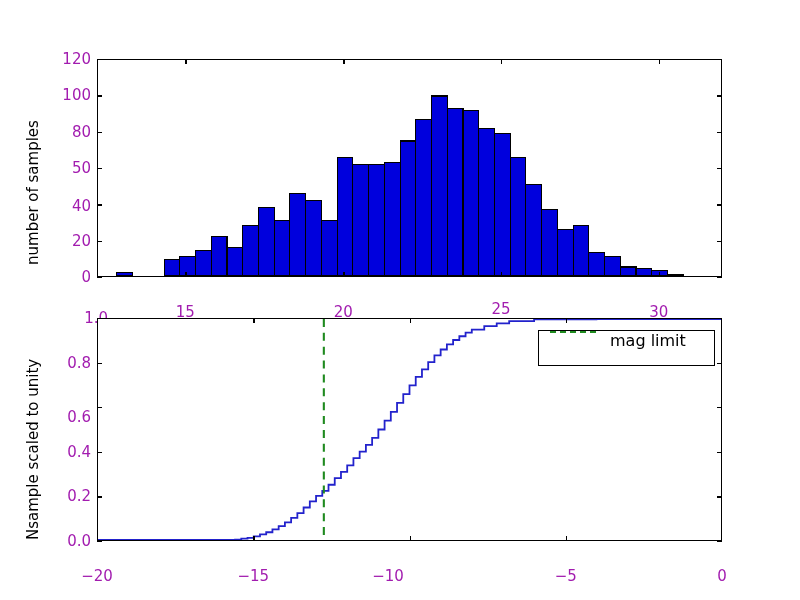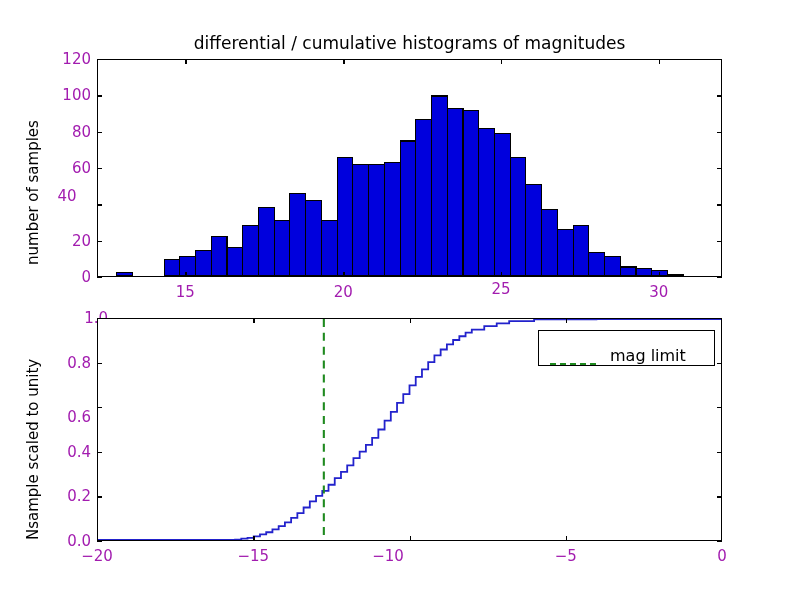--- a/index.html
+++ b/index.html
@@ -12,47 +12,46 @@
 
   .plot-inner{position:absolute;left:0;top:0;width:100%;height:100%;overflow:hidden;}
 
   svg.layer{position:absolute;left:0;top:0;width:100%;height:100%;display:block;}
 
   .fig-title{position:absolute;left:97px;top:33px;width:625px;text-align:center;
     font-size:17px;color:#000;line-height:20px;}
 
   .tick-label{position:absolute;font-size:15px;color:#a21caf;white-space:nowrap;}
   .ytick{text-align:right;}
-  .xtick{text-align:center;}
+  .xtick{text-align:center;margin-top:20px;}
 
   .axis-label{position:absolute;font-size:15px;color:#000;white-space:nowrap;}
   .ylabel-rot{transform-origin:0 0;transform:rotate(-90deg);}
 
   .tickmark{position:absolute;background:#000;}
 
   #legend{position:absolute;left:538px;top:330px;width:177px;height:36px;
     box-sizing:border-box;border:1.2px solid #000;background:#ffffff;
-    display:flex;align-items:flex-end;}
+    display:flex;align-items:flex-start;}
   #legend .swatch{width:46px;height:2px;margin-left:11px;margin-right:14px;flex:0 0 auto;}
   #legend .lg-label{font-size:16px;color:#000;}
 </style>
 </head>
 <body>
 
 <div id="figure">
 
-  <div class="fig-title">differential / cumulative histograms of magnitudes</div>
 
   <div class="axis-label ylabel-rot" id="top-ylabel" style="left:24px;top:265px;">number of samples</div>
 
   <div id="top-ticklabels">
       <div class="tick-label ytick" style="left:43px;top:268px;width:48px;">0</div>
       <div class="tick-label ytick" style="left:43px;top:231.66666666666669px;width:48px;">20</div>
-      <div class="tick-label ytick" style="left:43px;top:187px;width:48px;text-align:center;">40</div>
-      <div class="tick-label ytick" style="left:43px;top:159px;width:48px;">60</div>
+      <div class="tick-label ytick" style="left:43px;top:197px;width:48px;">40</div>
+      <div class="tick-label ytick" style="left:43px;top:159px;width:48px;">50</div>
       <div class="tick-label ytick" style="left:43px;top:122.66666666666669px;width:48px;">80</div>
       <div class="tick-label ytick" style="left:43px;top:86.33333333333331px;width:48px;">100</div>
       <div class="tick-label ytick" style="left:43px;top:50px;width:48px;">120</div>
       <div class="tick-label xtick" style="left:155.3838383838384px;top:283px;width:60px;">15</div>
       <div class="tick-label xtick" style="left:313.21212121212125px;top:283px;width:60px;">20</div>
       <div class="tick-label xtick" style="left:471.0404040404041px;top:280px;width:60px;">25</div>
       <div class="tick-label xtick" style="left:628.8686868686868px;top:283px;width:60px;">30</div>
     </div>
 
   <div class="axes" id="top-axes">

